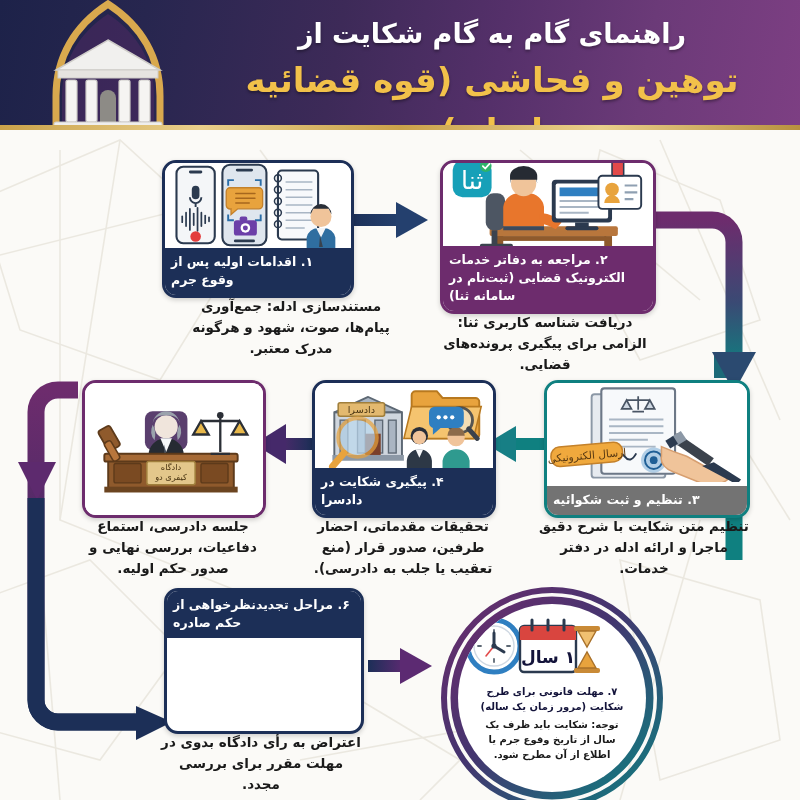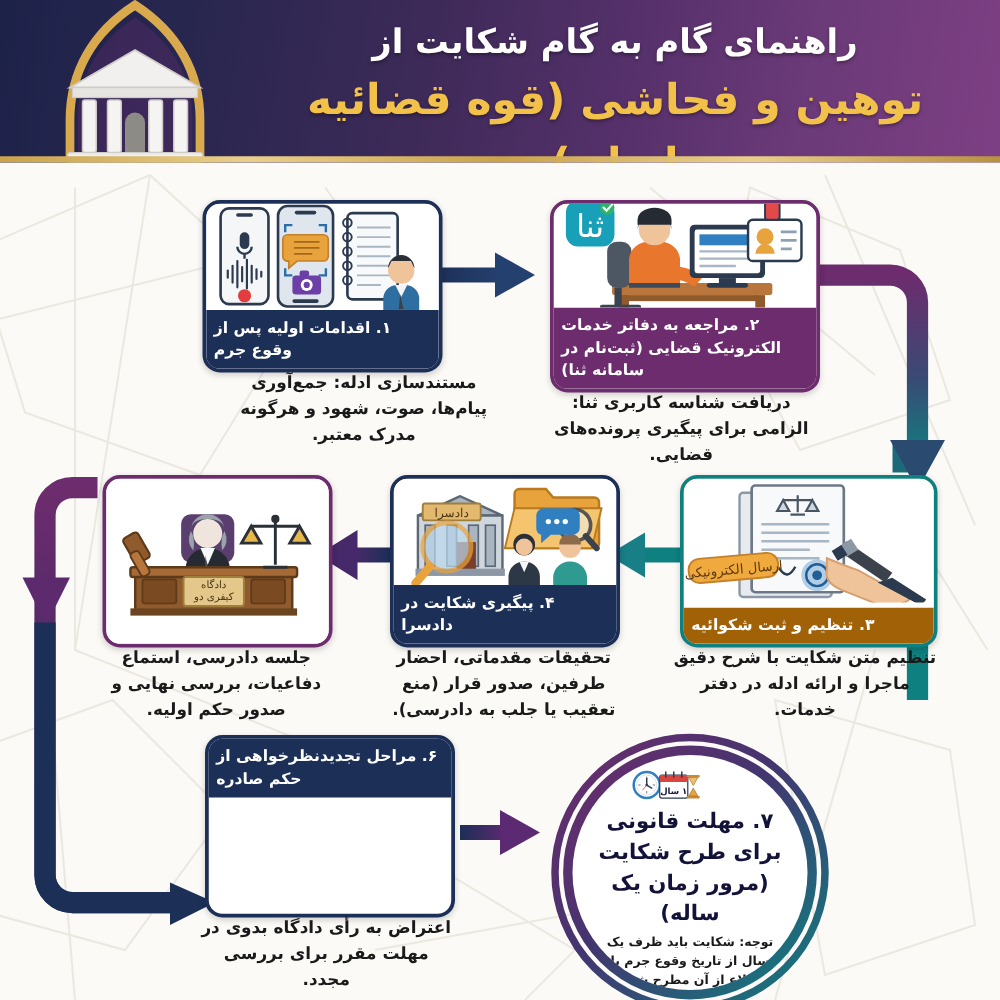--- a/index.html
+++ b/index.html
@@ -57,39 +57,39 @@
   .card-art{
     flex:1;background:#ffffff;position:relative;overflow:hidden;
     display:flex;align-items:center;justify-content:flex-end;
   }
   .card-label{
     color:#fff;font-weight:bold;text-align:left;direction:rtl;
     padding:5px 6px 6px;line-height:1.45;font-size:12.5px;
   }
   .card-label.navy{background:#1c2f57;}
   .card-label.purple{background:#6d2c6d;}
-  .card-label.teal{background:#a16207;}
+  .card-label.teal{background:#737373;}
 
   .caption{
     position:absolute;z-index:2;direction:rtl;text-align:center;
     font-size:13.5px;font-weight:bold;color:#1a1a1a;line-height:1.55;
   }
 
   
   .circle-step{position:absolute;z-index:2;width:224px;height:224px;}
   .circle-ring{position:absolute;inset:0;}
   .circle-inner{
     position:absolute;left:18px;top:18px;width:188px;height:188px;
     border-radius:50%;background:#fff;
     display:flex;flex-direction:column;align-items:flex-end;
     padding-top:8px;box-sizing:border-box;direction:rtl;overflow:hidden;
   }
   .c7-art{width:150px;height:66px;margin-top:4px;}
   .c7-title{
-    font-size:17px;font-weight:bold;color:#13133a;text-align:center;
+    font-size:10px;font-weight:bold;color:#13133a;text-align:center;
     line-height:1.45;margin-top:3px;padding:0 12px;
   }
   .c7-note{
     font-size:10px;font-weight:bold;color:#1a1a1a;text-align:center;
     line-height:1.5;margin-top:3px;padding:0 22px;
   }
 </style>
 </head>
 <body>
 

